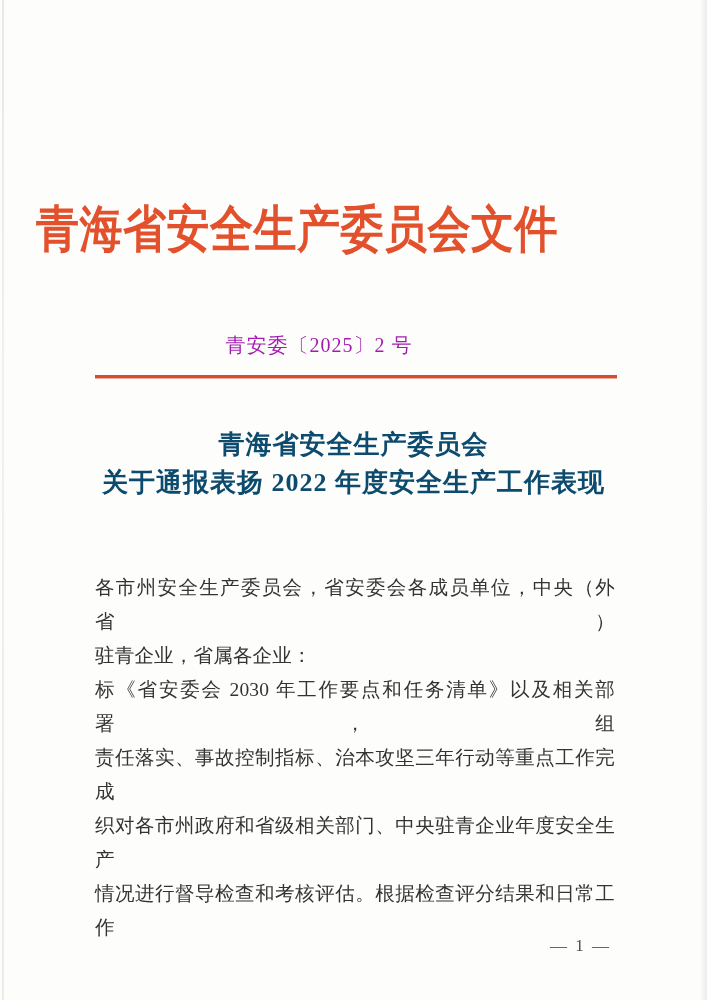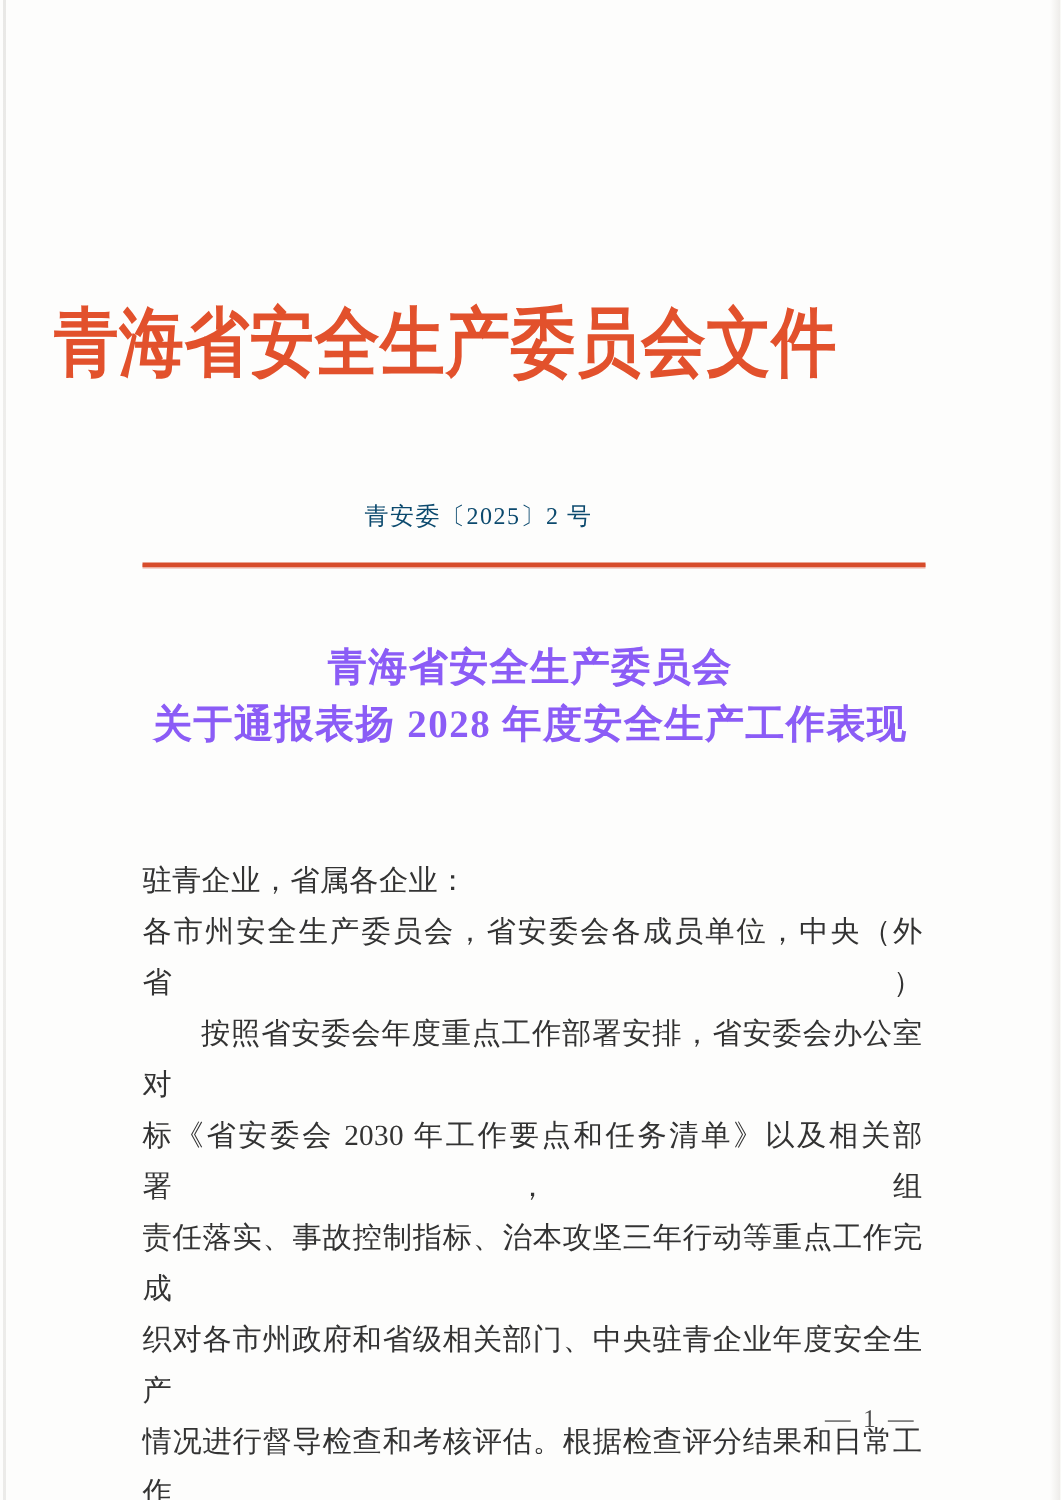--- a/index.html
+++ b/index.html
@@ -51,41 +51,41 @@
     display: inline-block;
     transform: scaleY(1.16);
     transform-origin: center;
   }
   .doc-number {
     position: absolute;
     top: 330px;
     left: 0;
     width: 638px;
     text-align: center;
-    font-size: 16px;
+    font-size: 20px;
     line-height: 30px;
-    color: #0c4a6e;
+    color: #a21caf;
     letter-spacing: 1px;
   }
   .red-rule {
     position: absolute;
     top: 375px;
     left: 95px;
     width: 522px;
     height: 3px;
     background: #d74c2b;
     box-shadow: 0 1px 0 rgba(224,106,80,.55);
   }
   .doc-title {
     position: absolute;
     top: 426px;
     left: 0;
     width: 707px;
     text-align: center;
-    color: #8b5cf6;
+    color: #0c4a6e;
     font-weight: bold;
     font-size: 26px;
     line-height: 38px;
     letter-spacing: 1px;
   }
   .body-text {
     position: absolute;
     top: 571px;
     left: 95px;
     width: 520px;
@@ -124,27 +124,26 @@
   <div class="banner-title">
     <span class="stretch">青海省安全生产委员会文件</span>
   </div>
 
   <div class="doc-number">青安委〔2025〕2 号</div>
 
   <div class="red-rule"></div>
 
   <div class="doc-title">
       <div class="title-line">青海省安全生产委员会</div>
-      <div class="title-line">关于通报表扬 2028 年度安全生产工作表现</div>
+      <div class="title-line">关于通报表扬 2022 年度安全生产工作表现</div>
     </div>
 
   <div class="body-text">
+      <div class="body-line full">各市州安全生产委员会，省安委会各成员单位，中央（外省）</div>
       <div class="body-line">驻青企业，省属各企业：</div>
-      <div class="body-line full">各市州安全生产委员会，省安委会各成员单位，中央（外省）</div>
-      <div class="body-line indent full">按照省安委会年度重点工作部署安排，省安委会办公室对</div>
       <div class="body-line full">标《省安委会 2030 年工作要点和任务清单》以及相关部署，组</div>
       <div class="body-line full">责任落实、事故控制指标、治本攻坚三年行动等重点工作完成</div>
       <div class="body-line full">织对各市州政府和省级相关部门、中央驻青企业年度安全生产</div>
       <div class="body-line full">情况进行督导检查和考核评估。根据检查评分结果和日常工作</div>
     </div>
 
   <div class="page-number">— 1 —</div>
 </div>
 
 </body></html>

